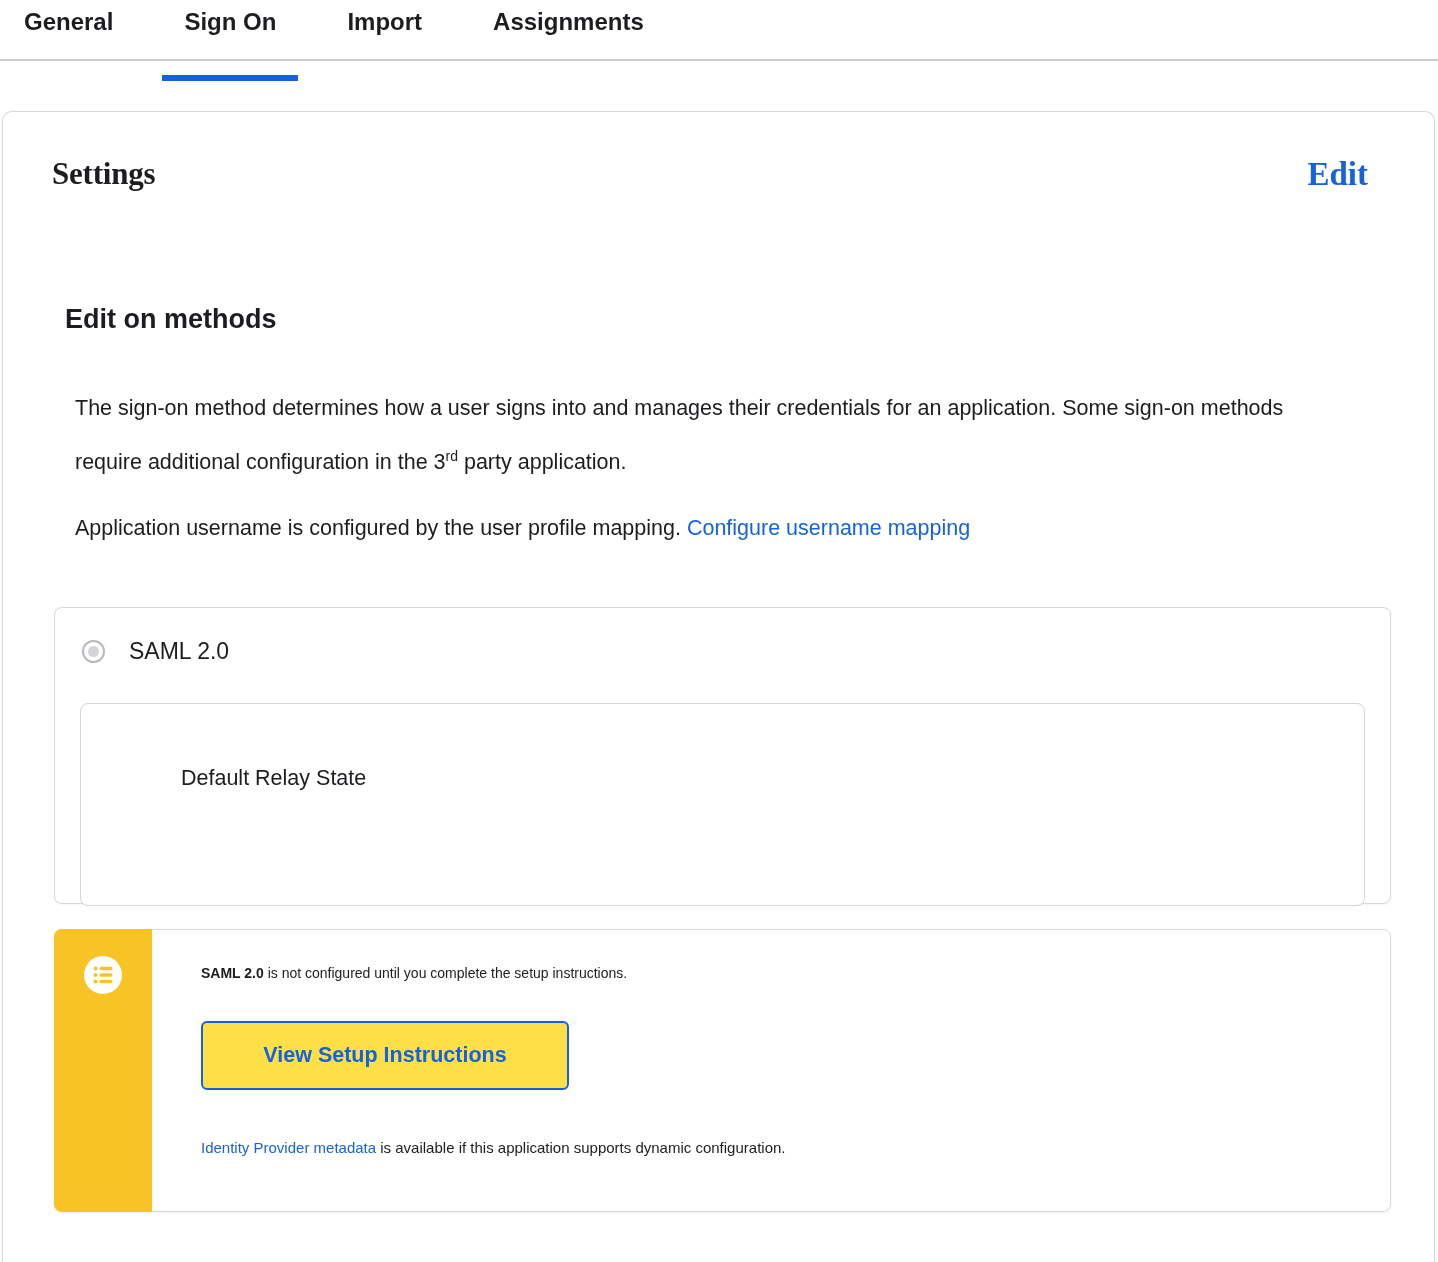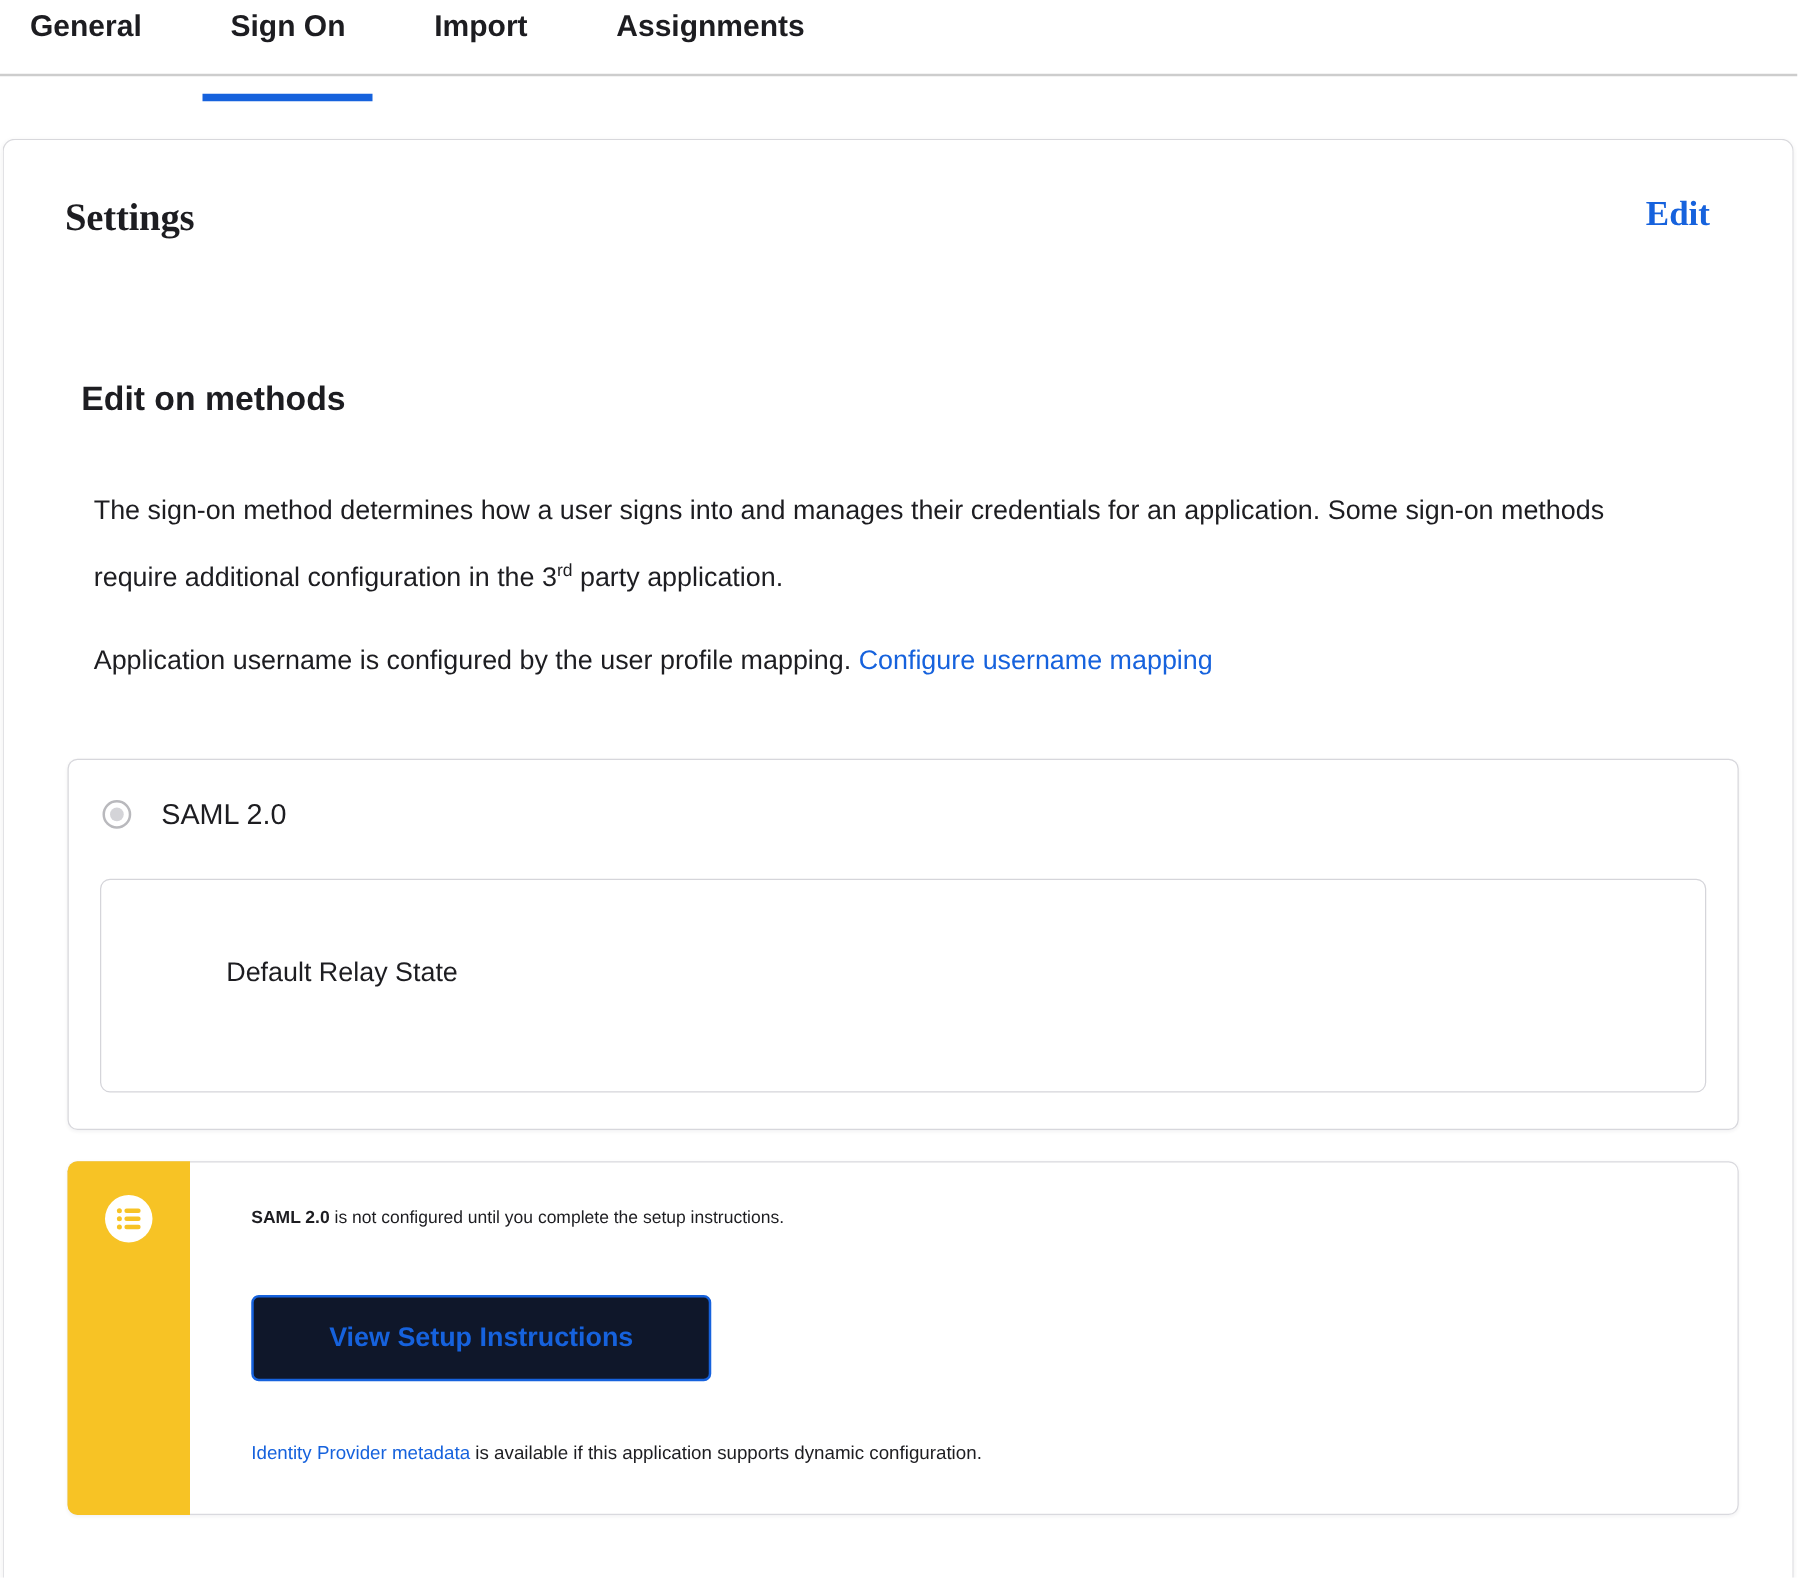--- a/index.html
+++ b/index.html
@@ -61,21 +61,21 @@
     padding: 44px 66px 0 49px;
     font-family: Liberation Serif, serif;
   }
   .card-title {
     margin: 0;
     font-size: 31px;
     font-weight: 700;
     letter-spacing: -0.2px;
   }
   .edit-link {
-    font-size: 28px;
+    font-size: 33px;
     font-weight: 700;
     color: #1662dd;
     text-decoration: none;
     cursor: pointer;
   }
 
   .section-heading {
     position: absolute;
     left: 62px; top: 192px;
     margin: 0;
@@ -132,21 +132,21 @@
     border-radius: 50%;
     background: #d4d4d8;
   }
   .radio-label {
     font-size: 23px;
     cursor: pointer;
   }
   .field-box {
     position: absolute;
     left: 25px; right: 25px; top: 95px;
-    height: 171px;
+    height: 203px;
     box-sizing: border-box;
     border: 1px solid #d5d5da;
     border-radius: 8px;
     background: #fff;
   }
   .field-label {
     position: absolute;
     left: 100px; top: 62px;
     font-size: 21.5px;
   }
@@ -178,29 +178,29 @@
     position: absolute;
     left: 146px; right: 20px; top: 0;
     padding-top: 27px;
   }
   .warn-line {
     font-size: 14px;
     line-height: 32px;
   }
   .warn-line .bold { font-weight: 700; }
   .setup-btn {
-    margin-top: 47px;
+    margin-top: 32px;
     display: flex;
     align-items: center;
     justify-content: center;
     width: 368px; height: 69px;
     box-sizing: border-box;
     border: 2px solid #1662dd;
     border-radius: 6px;
-    background: #0f172a;
+    background: #fde047;
     color: #1662dd;
     font-family: "Liberation Sans", sans-serif;
     font-size: 21.5px;
     font-weight: 700;
     cursor: pointer;
   }
   .metadata-line {
     margin-top: 42px;
     font-size: 15px;
     line-height: 32px;

